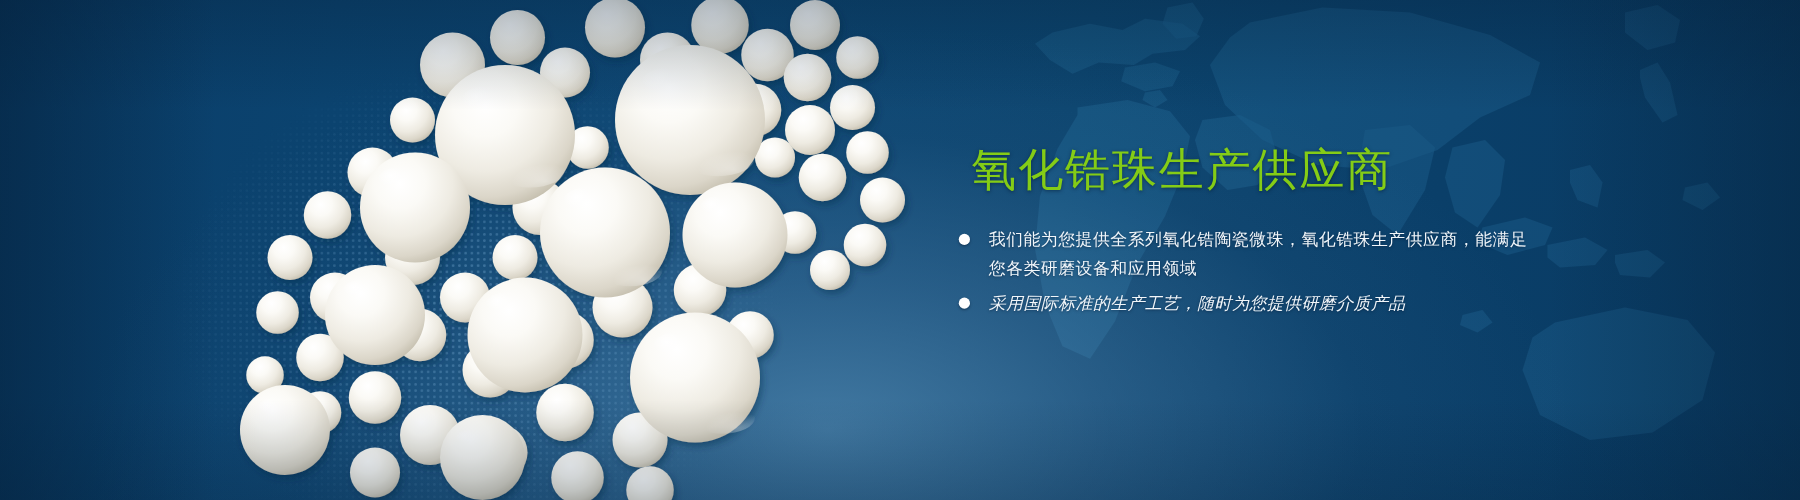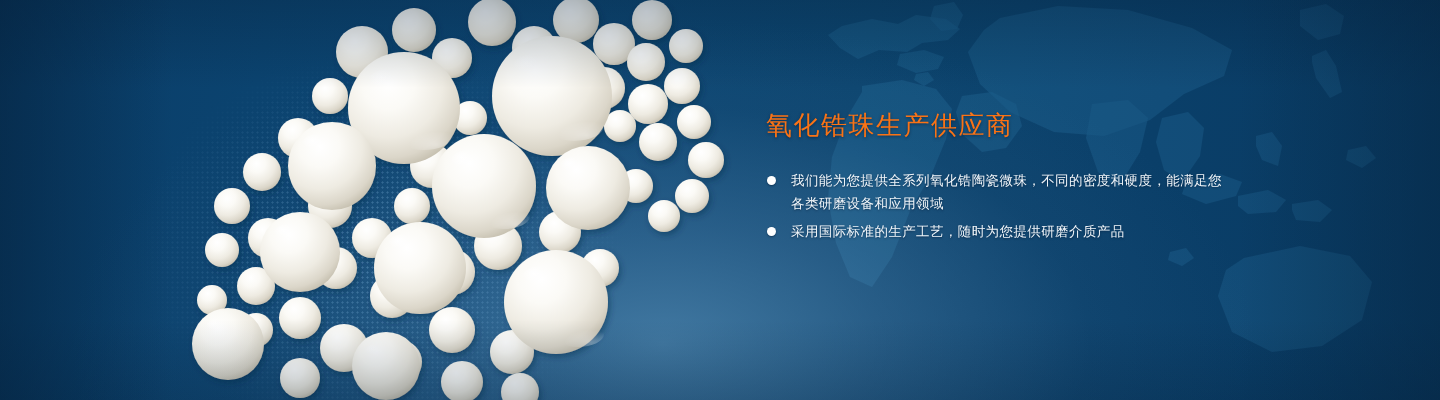--- a/index.html
+++ b/index.html
@@ -85,46 +85,46 @@
 
   
   .copy {
     position: absolute;
     left: 765px;
     top: 104px;
     width: 470px;
   }
 
   .headline {
-    margin: 1px;
-    font-size: 26px;
+    margin: 12px;
+    font-size: 36px;
     font-weight: 400;
     line-height: 40px;
     letter-spacing: 1.5px;
-    color: #f97316;
+    color: #84cc16;
     text-shadow: 0 1px 3px rgba(0,20,45,0.55);
     white-space: nowrap;
   }
 
   .bullets {
     list-style: none;
     margin: 24px 0 0 0;
     padding: 0;
   }
   .bullet {
     position: relative;
     padding-left: 26px;
     margin-bottom: 5px;
     font-size: 13.5px;
     line-height: 23px;
     color: #f1f6fa;
     letter-spacing: 0.4px;
     text-shadow: 0 1px 2px rgba(0,20,45,0.50);
   }
-  .bullet:last-child { margin-bottom: 11px; }
+  .bullet:last-child { margin-bottom: 11px; font-style: italic; }
   .bullet-dot {
     position: absolute;
     left: 2px;
     top: 7px;
     width: 9px;
     height: 9px;
     border-radius: 50%;
     background: #ffffff;
     box-shadow: 0 1px 2px rgba(0,18,40,0.45);
   }
@@ -299,21 +299,21 @@
 
   <div class="bg-vignette"></div>
 
   <div class="copy">
 
     <h1 class="headline">氧化锆珠生产供应商</h1>
 
     <ul class="bullets">
       <li class="bullet">
         <span class="bullet-dot"></span>
-        <span class="bullet-text">我们能为您提供全系列氧化锆陶瓷微珠，不同的密度和硬度，能满足您各类研磨设备和应用领域</span>
+        <span class="bullet-text">我们能为您提供全系列氧化锆陶瓷微珠，氧化锆珠生产供应商，能满足您各类研磨设备和应用领域</span>
       </li>
       <li class="bullet">
         <span class="bullet-dot"></span>
         <span class="bullet-text">采用国际标准的生产工艺，随时为您提供研磨介质产品</span>
       </li>
     </ul>
 
   </div>
 
 </div>

